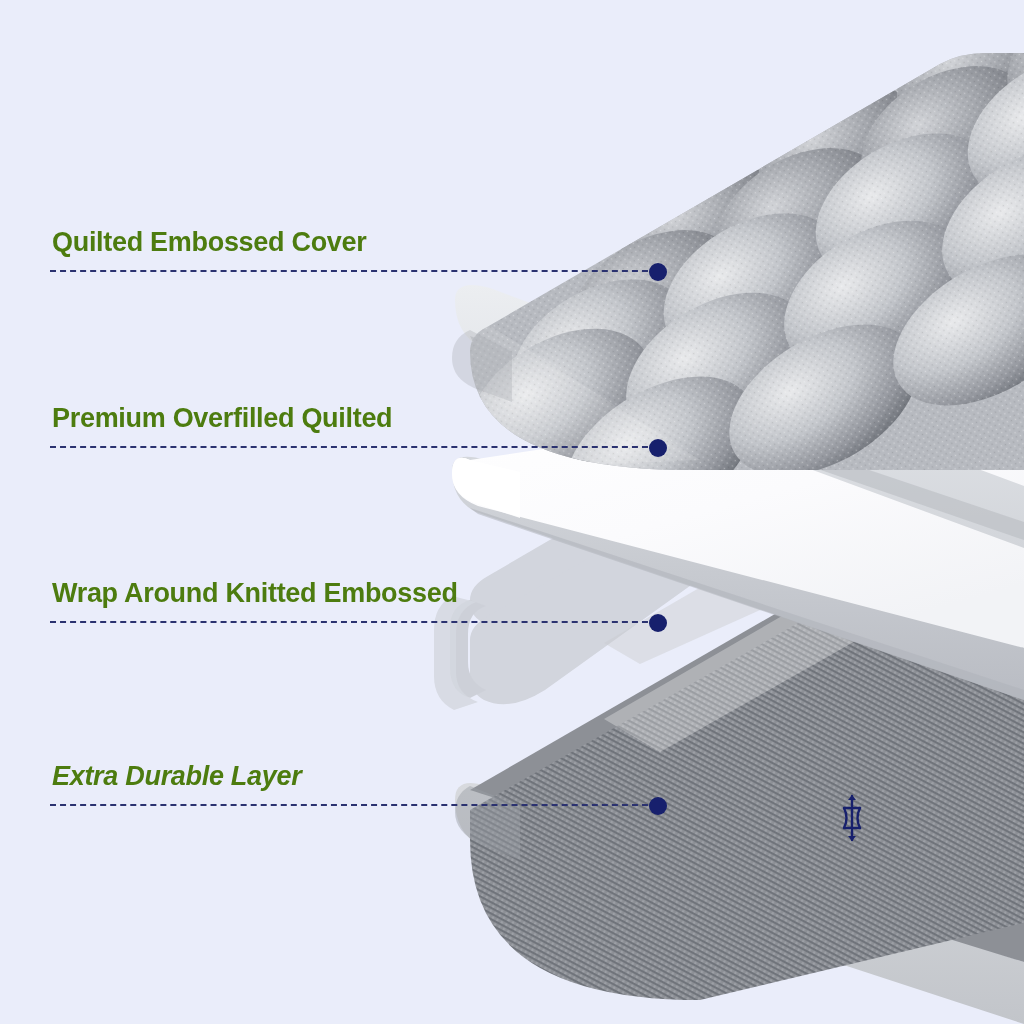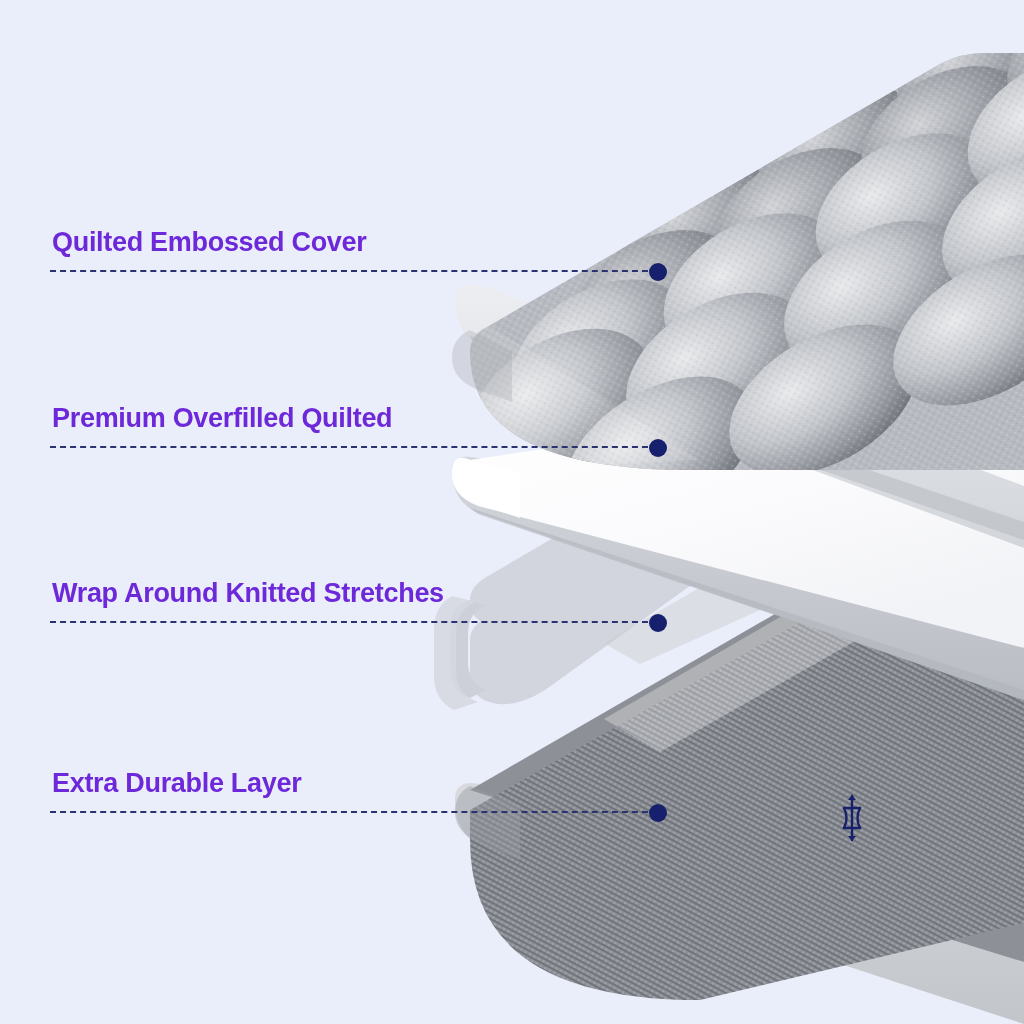--- a/index.html
+++ b/index.html
@@ -28,21 +28,21 @@
   .callout {
     position: absolute;
     left: 0;
     width: 1024px;
     pointer-events: none;
   }
   .callout-label {
     position: absolute;
     left: 52px;
     bottom: 16px;
-    color: #6d28d9;
+    color: #4d7c0f;
     font-size: 27px;
     font-weight: 700;
     letter-spacing: -0.3px;
     white-space: nowrap;
     line-height: 1;
   }
   .callout-line {
     position: absolute;
     left: 50px;
     bottom: 0;
@@ -230,24 +230,24 @@
     <div class="callout-dot" style="left:649px;"></div>
   </div>
 
   <div class="callout" style="top:0; height:448px;">
     <div class="callout-label">Premium Overfilled Quilted</div>
     <div class="callout-line" style="width:608px;"></div>
     <div class="callout-dot" style="left:649px;"></div>
   </div>
 
   <div class="callout" style="top:0; height:623px;">
-    <div class="callout-label">Wrap Around Knitted Stretches</div>
-    <div class="callout-line" style="width:608px;"></div>
-    <div class="callout-dot" style="left:649px;"></div>
-  </div>
-
-  <div class="callout" style="top:15px; height:798px;">
+    <div class="callout-label">Wrap Around Knitted Embossed</div>
+    <div class="callout-line" style="width:608px;"></div>
+    <div class="callout-dot" style="left:649px;"></div>
+  </div>
+
+  <div class="callout" style="top:8px; height:798px;font-style:italic;">
     <div class="callout-label">Extra Durable Layer</div>
     <div class="callout-line" style="width:608px;"></div>
     <div class="callout-dot" style="left:649px;"></div>
   </div>
 
 </div>
 
 </body></html>

